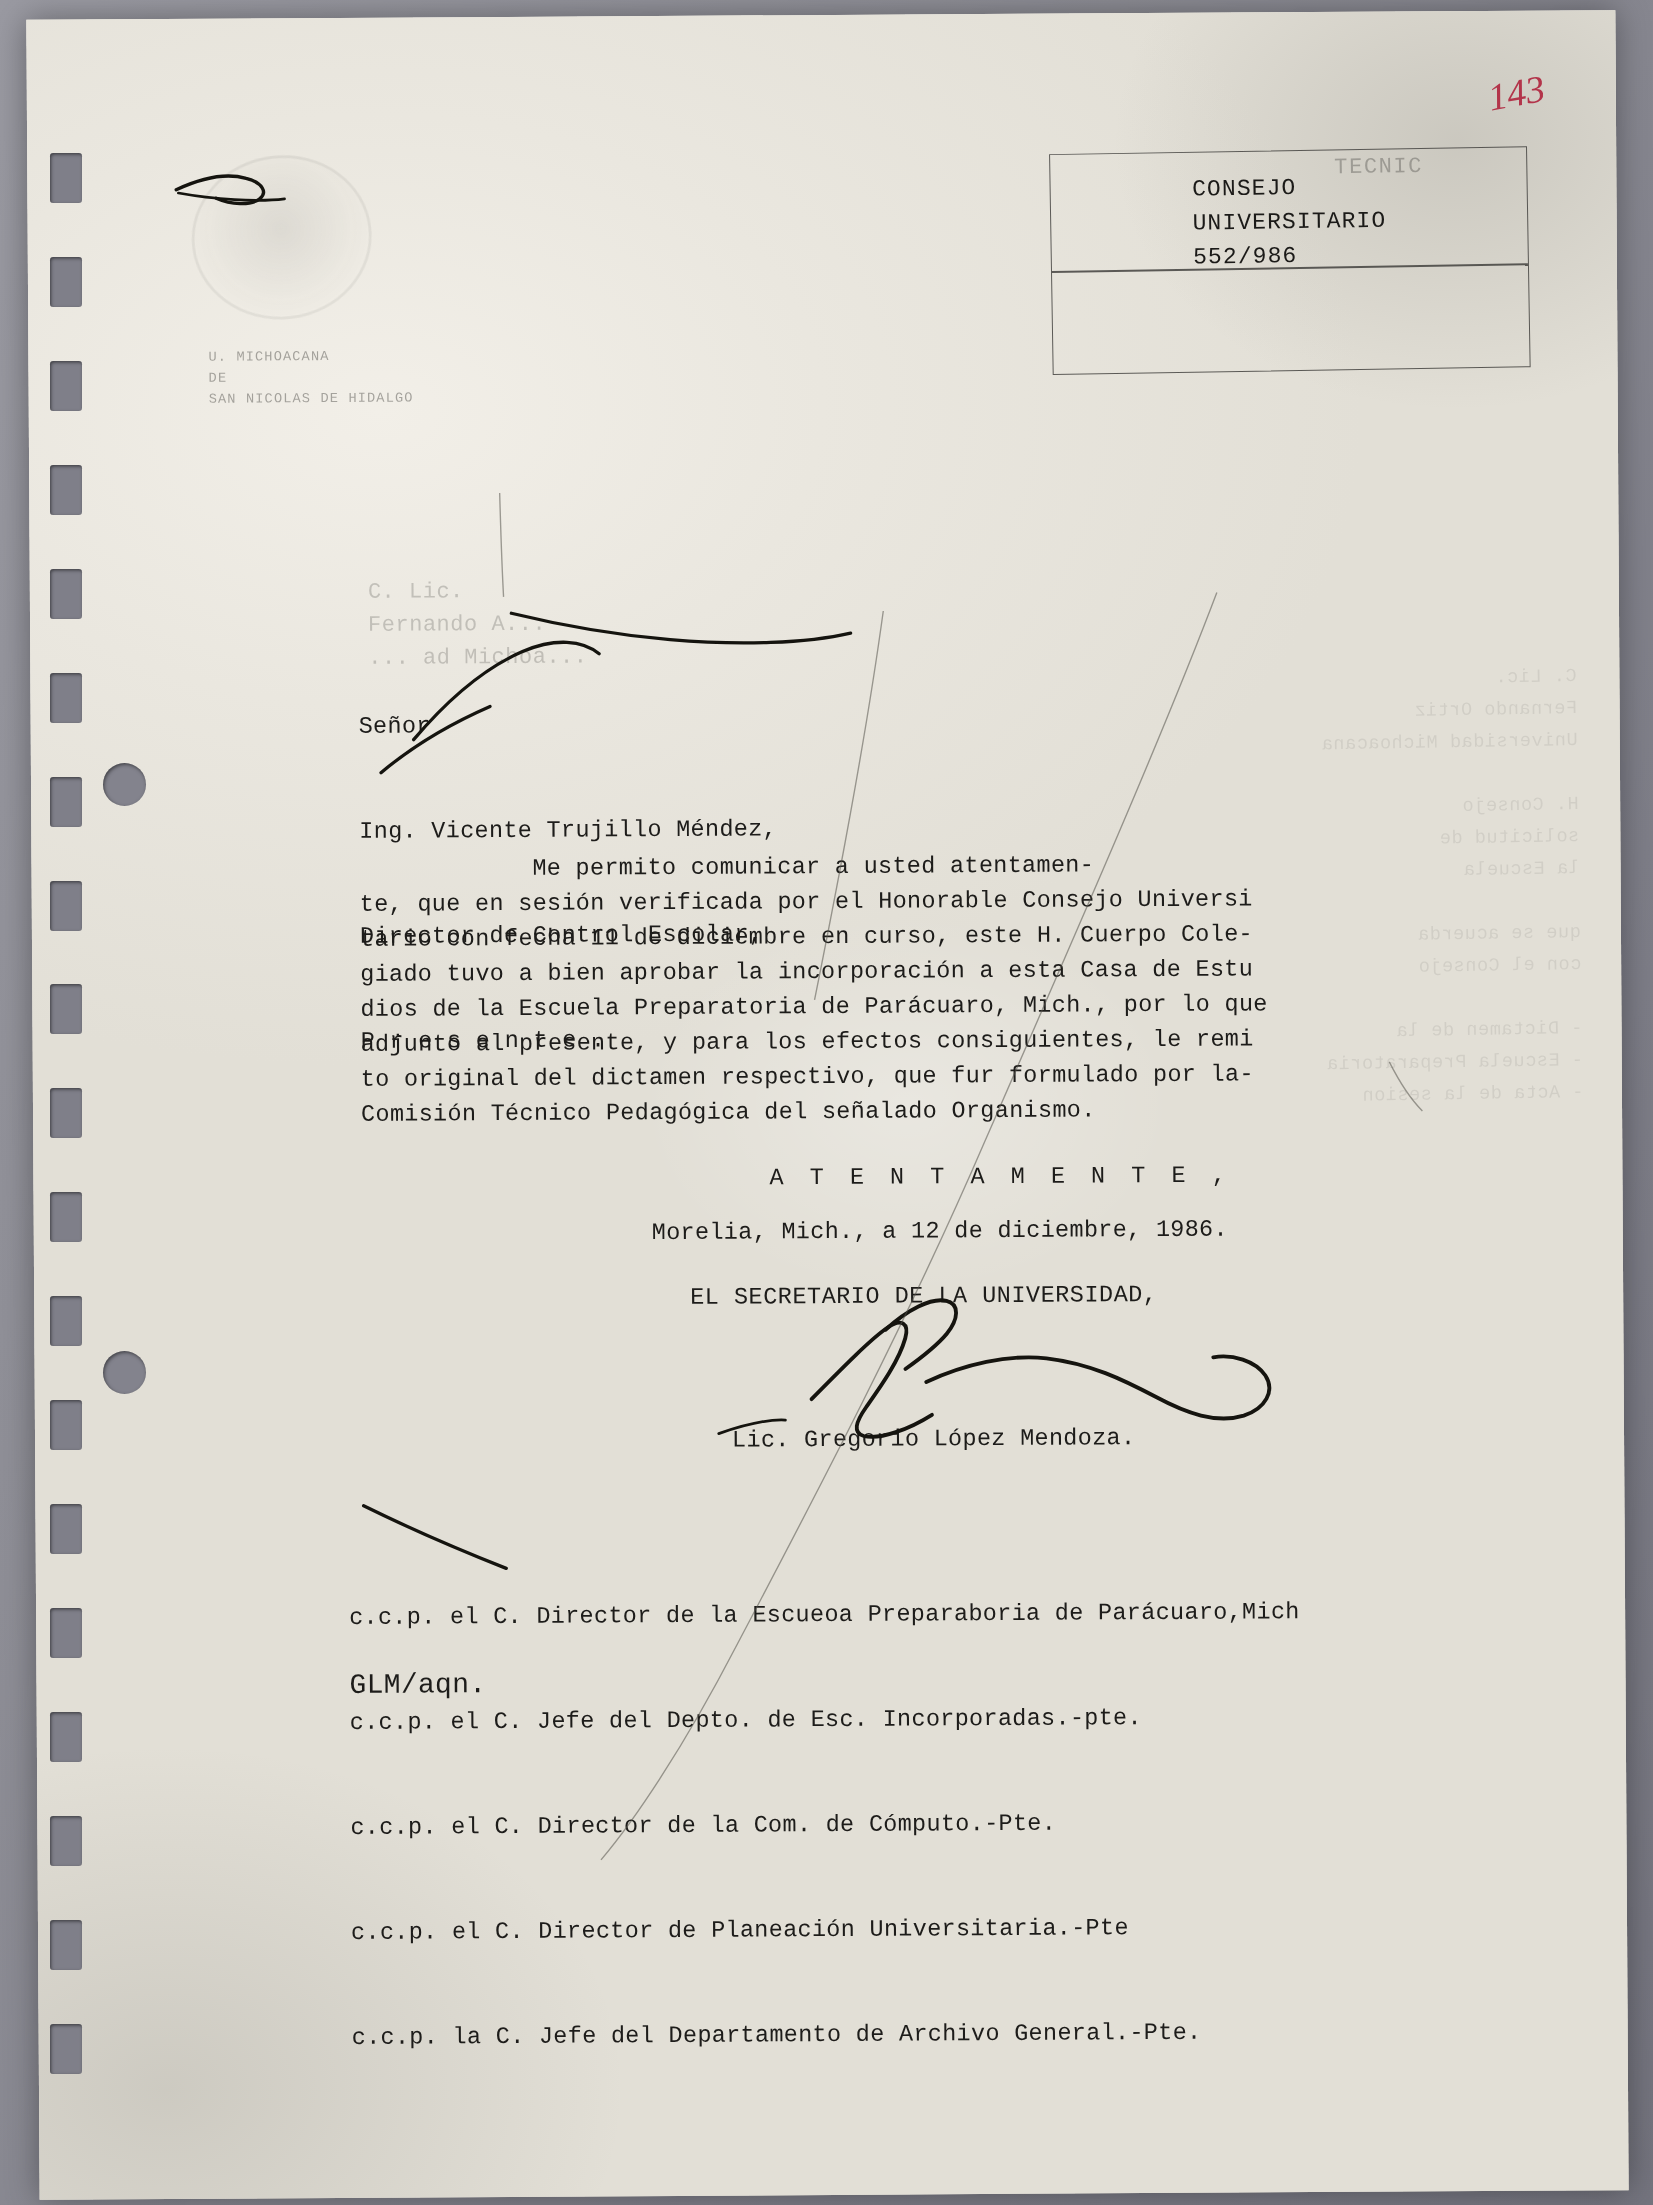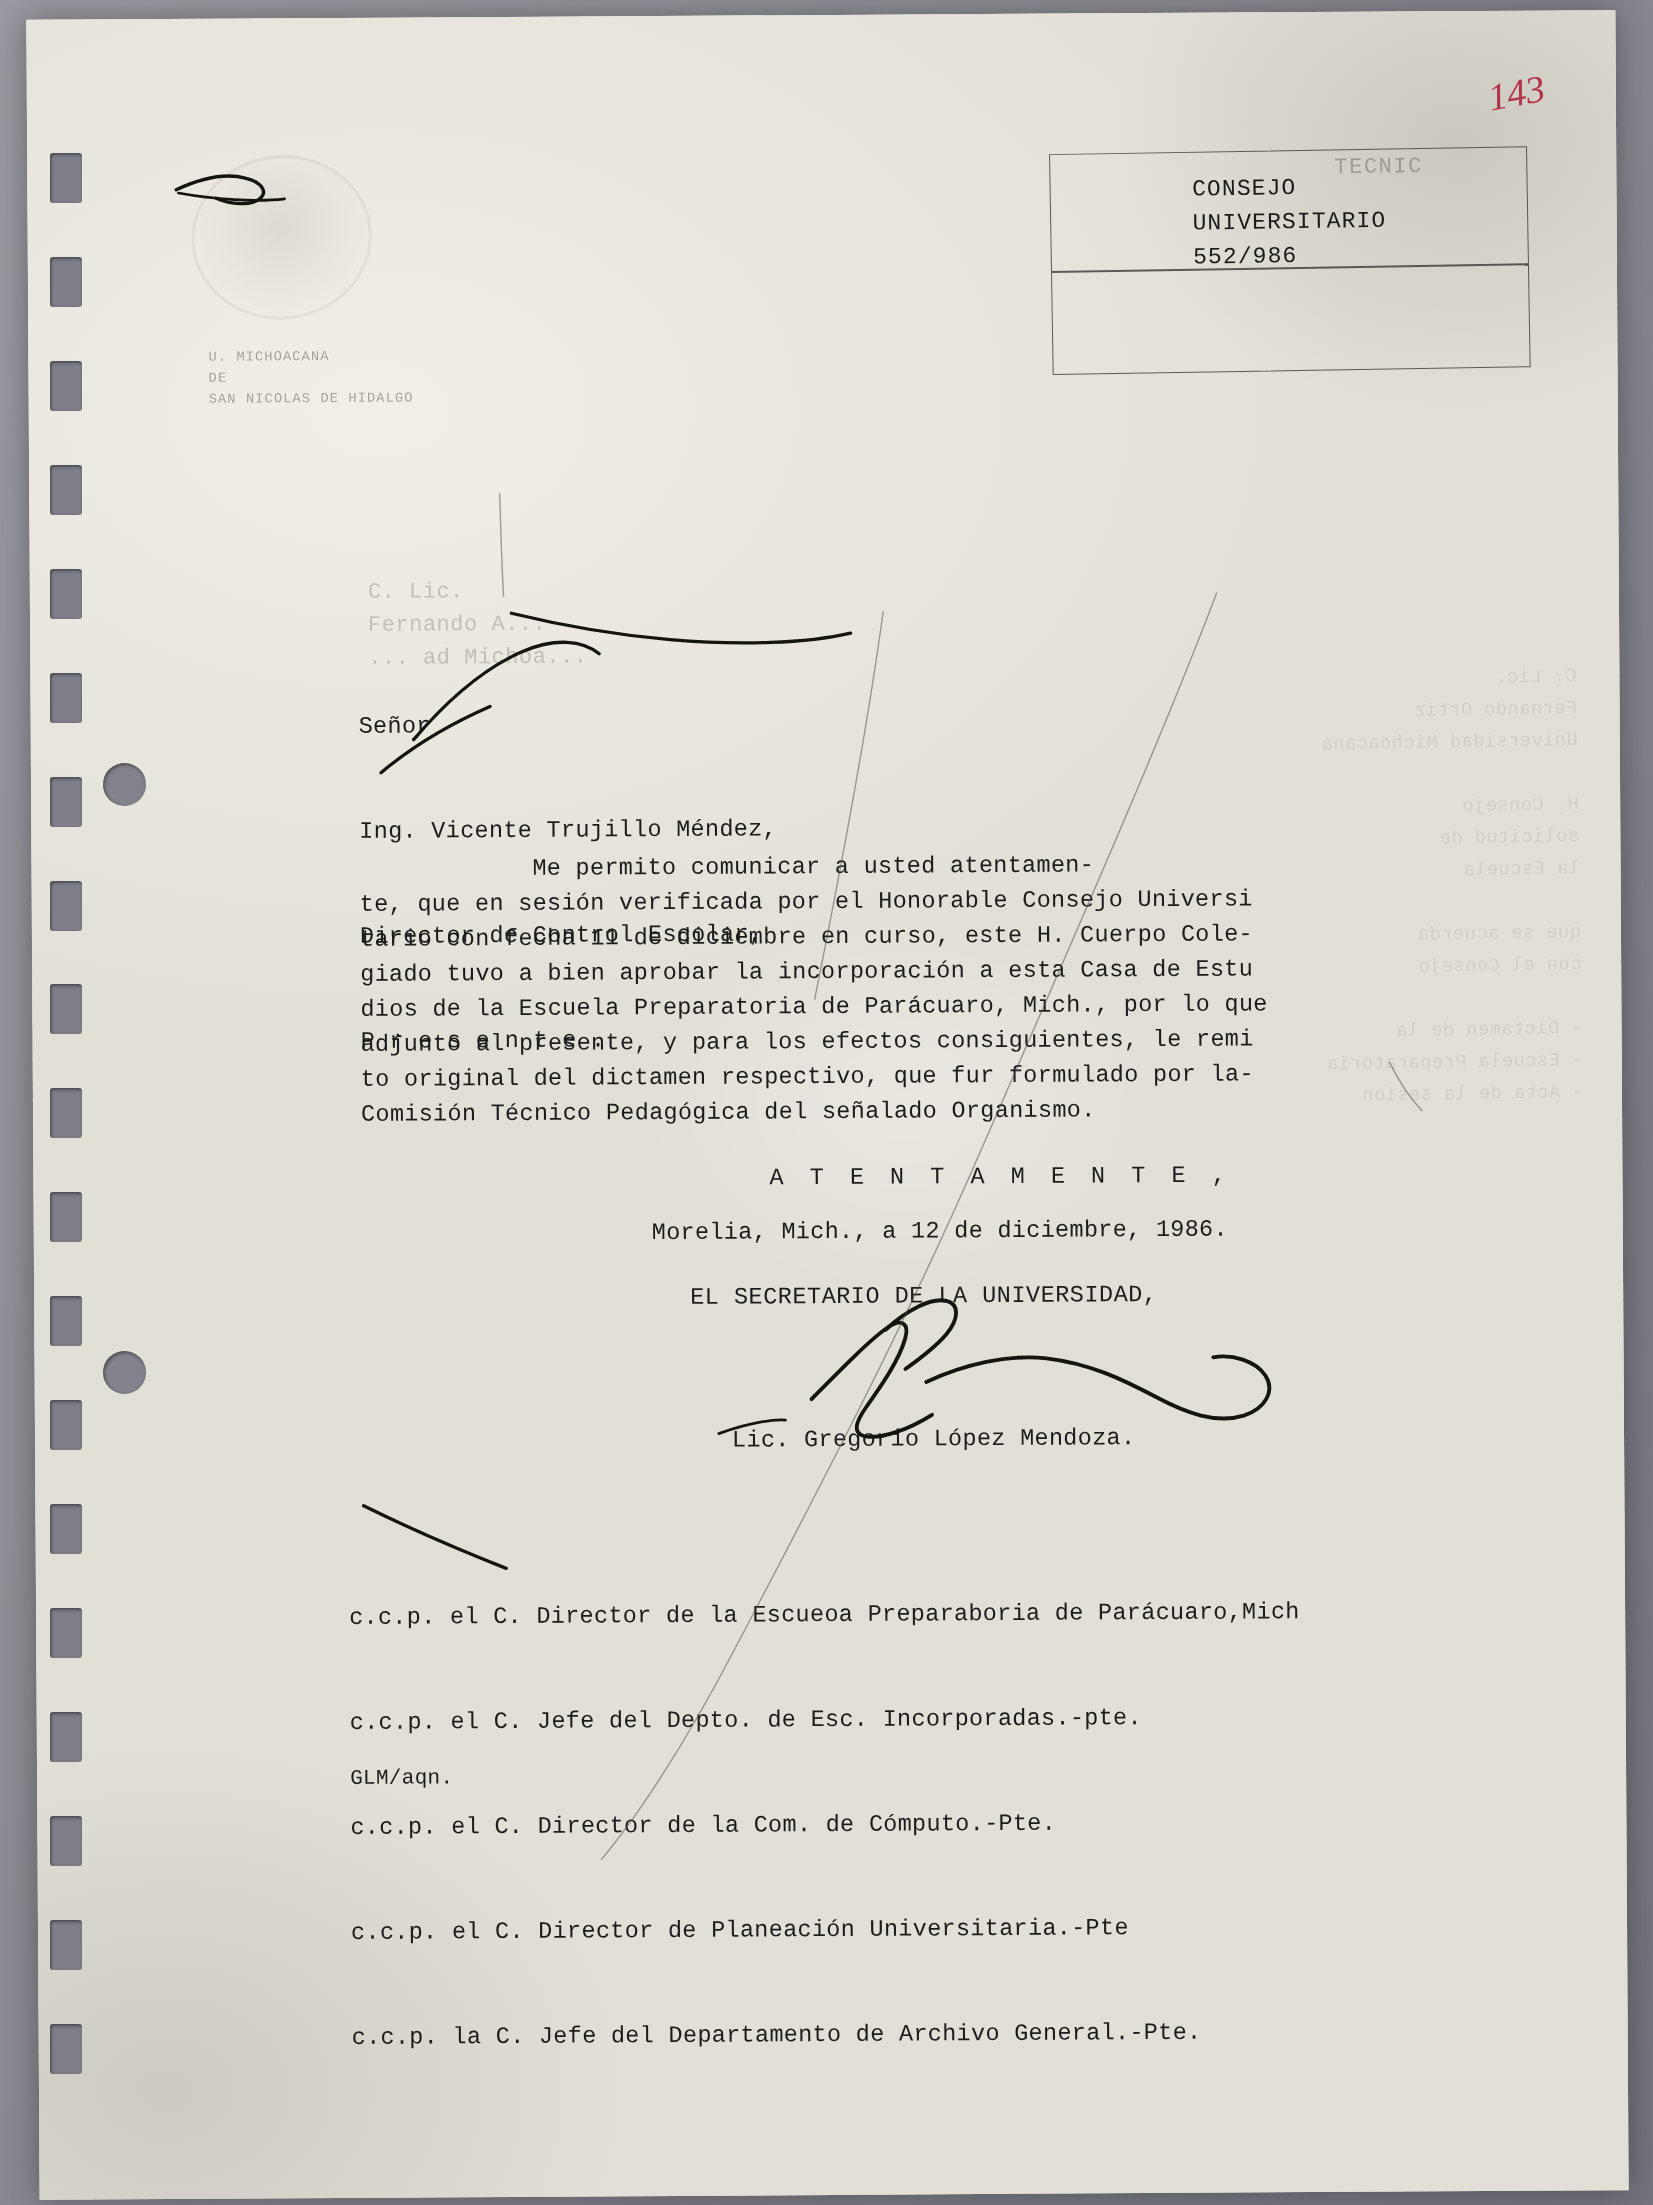--- a/index.html
+++ b/index.html
@@ -217,22 +217,22 @@
   }
 
   #cc-list {
     left: 313px;
     top: 1512px;
     font-size: 23.5px;
     line-height: 35px;
   }
   #initials {
     left: 313px;
-    top: 1749px;
-    font-size: 21px;
+    top: 1652px;
+    font-size: 28px;
     font-family: Liberation Mono, monospace;
   }
 
   
   svg.ink {
     position: absolute;
     left: 0;
     top: 0;
     width: 1589px;
     height: 2180px;

